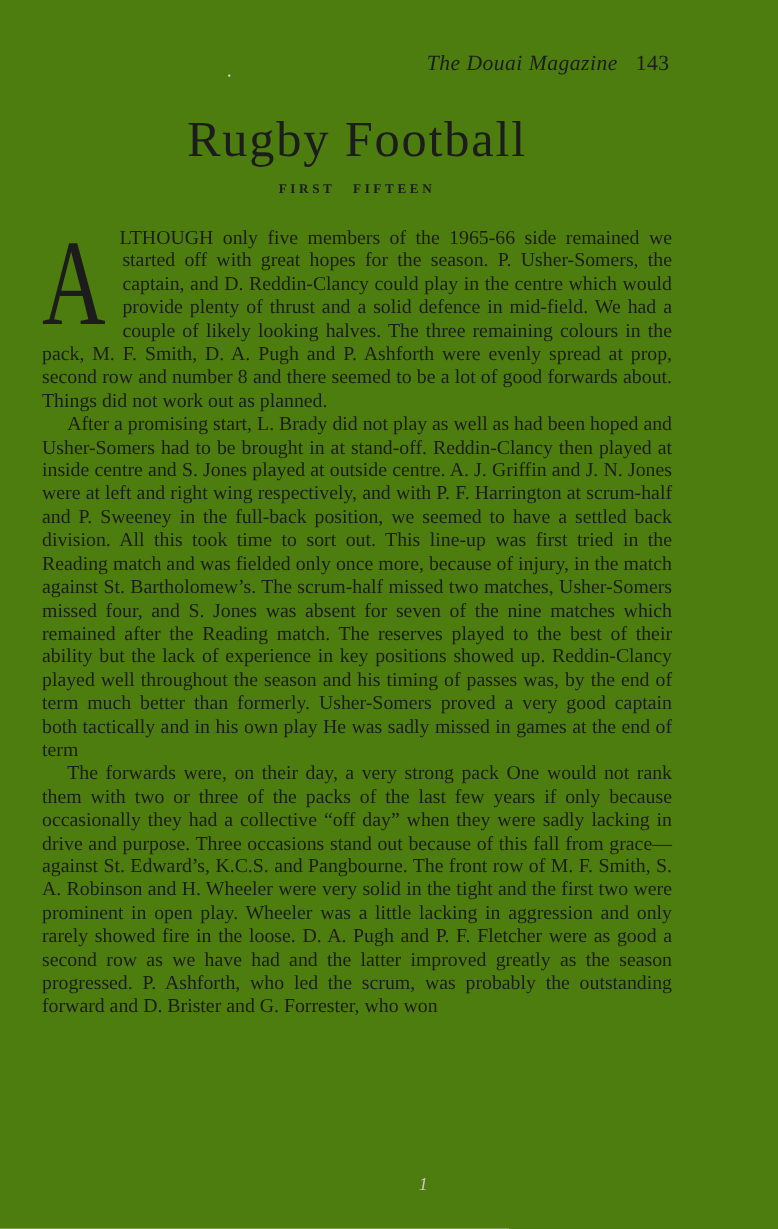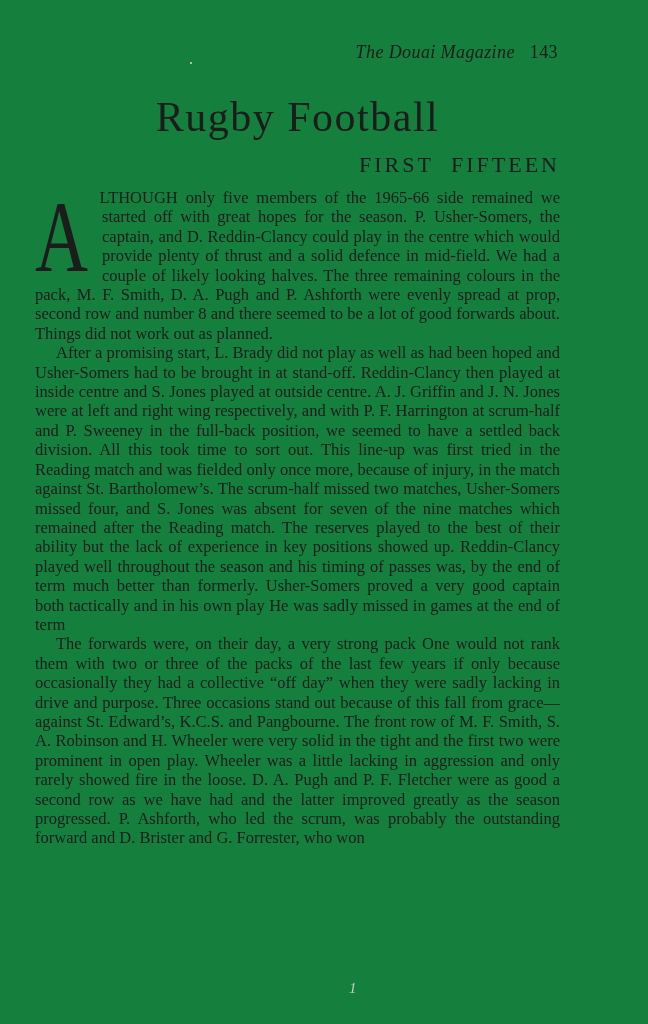--- a/index.html
+++ b/index.html
@@ -5,21 +5,21 @@
   * { margin: 0; padding: 0; box-sizing: border-box; }
   html, body { width: 648px; height: 1024px; }
   body {
     font-family: "Liberation Serif", serif;
     background: #e9e9e9;
   }
   .page {
     position: relative;
     width: 648px;
     height: 1024px;
-    background: #15803d;
+    background: #4d7c0f;
     color: #1c1c1c;
     overflow: hidden;
   }
   .running-header {
     position: absolute;
     top: 42px;
     left: 35px;
     width: 523px;
     text-align: right;
     font-size: 18px;
@@ -37,23 +37,23 @@
     font-size: 42px;
     font-weight: 400;
     letter-spacing: 1.5px;
     white-space: nowrap;
   }
   .article-subtitle {
     position: absolute;
     top: 152px;
     left: 35px;
     width: 525px;
-    text-align: right;
-    font-size: 22px;
-    font-weight: 400;
+    text-align: center;
+    font-size: 11px;
+    font-weight: 700;
     letter-spacing: 3px;
     word-spacing: 9px;
     white-space: nowrap;
   }
   .article-body {
     position: absolute;
     top: 188px;
     left: 35px;
     width: 525px;
     font-size: 16.5px;

